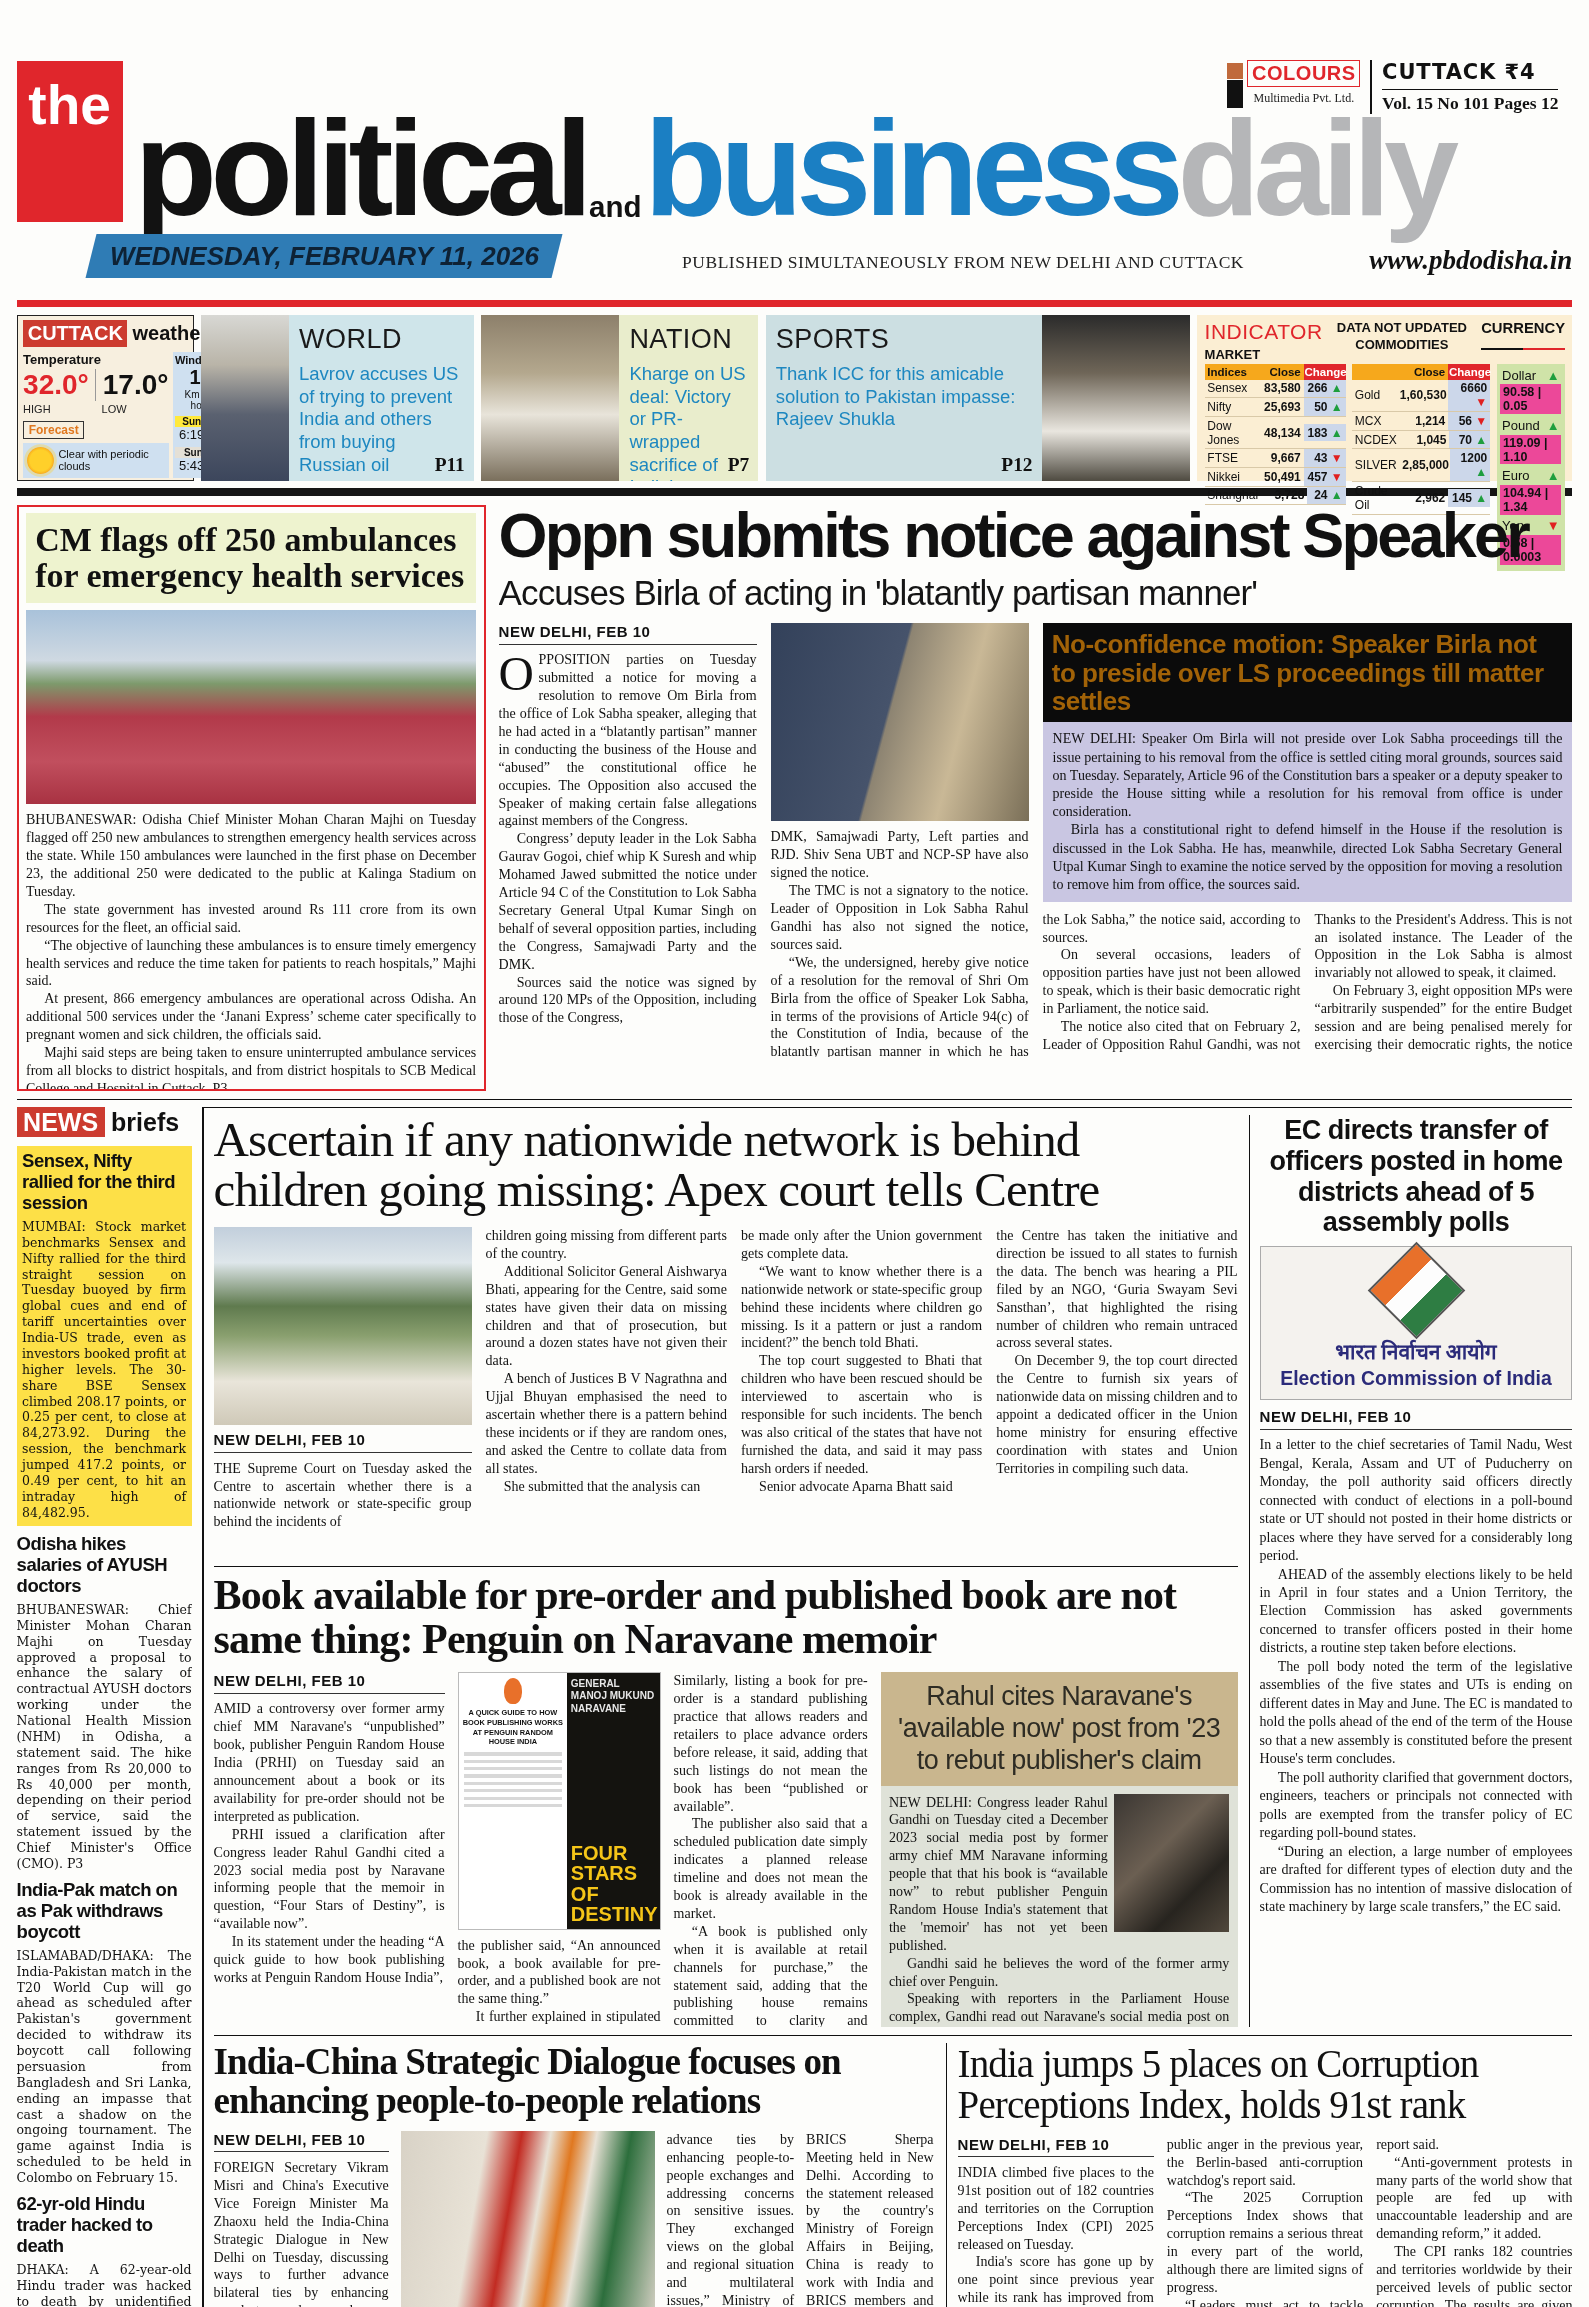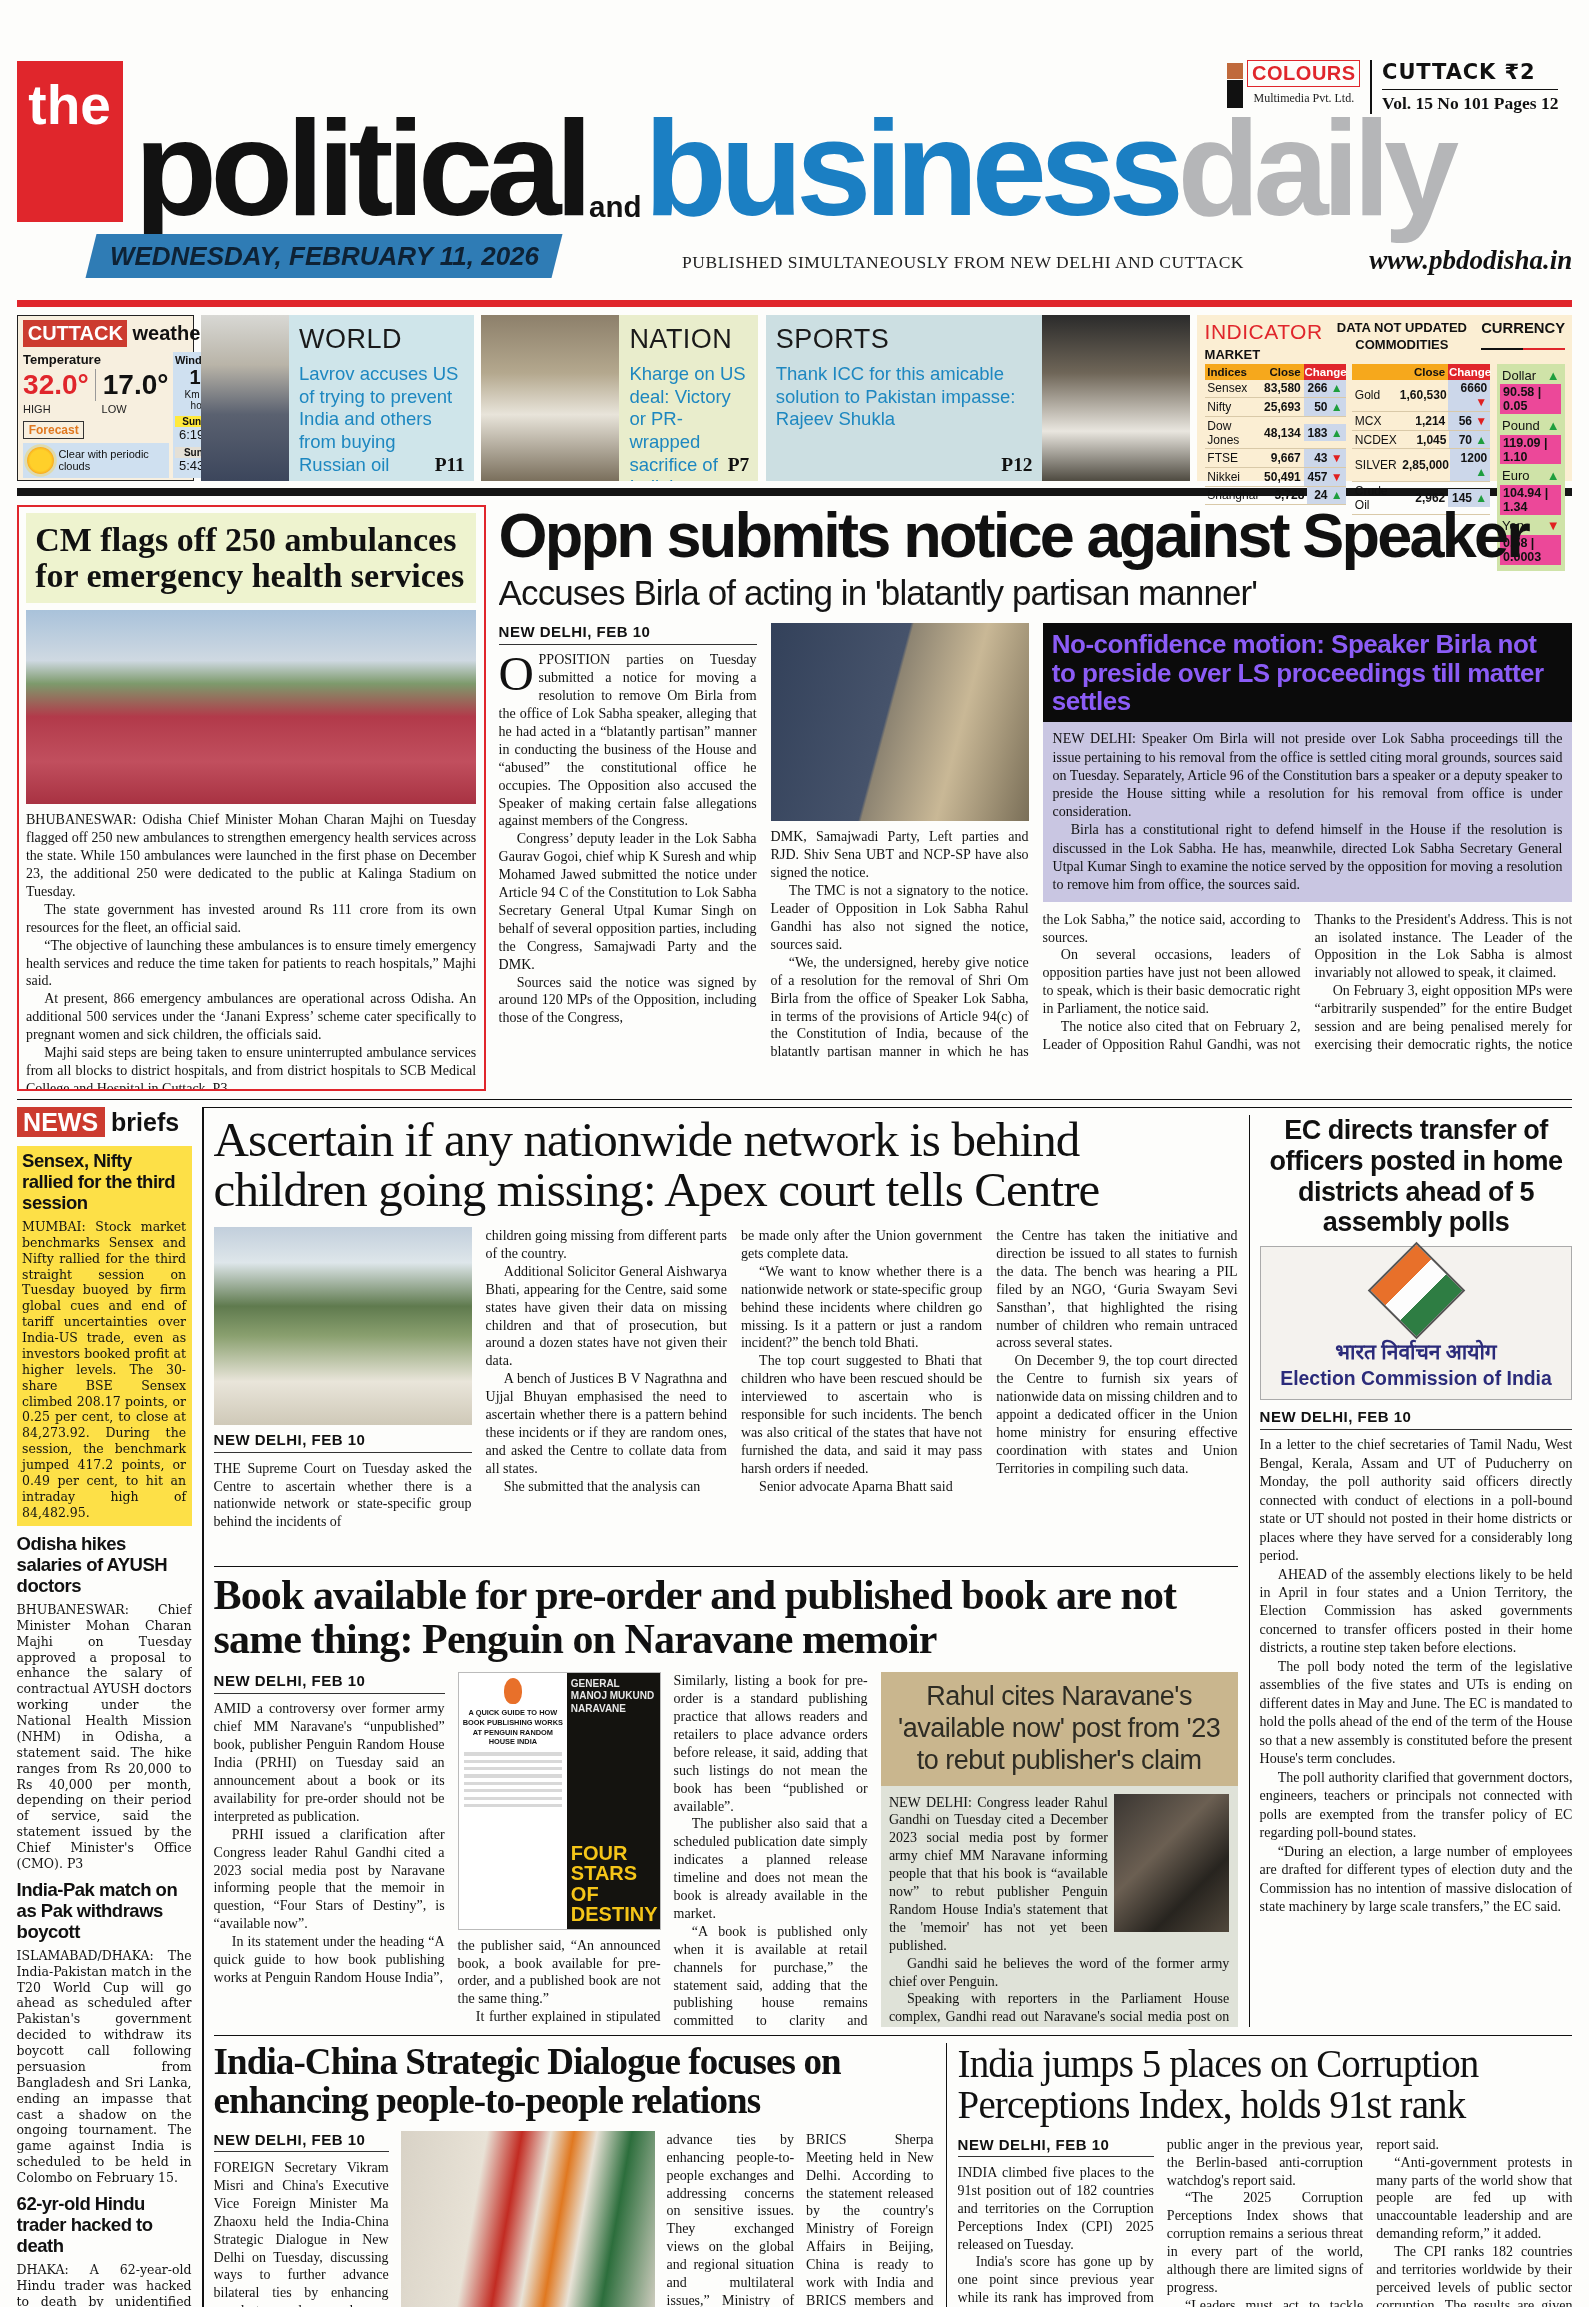--- a/index.html
+++ b/index.html
@@ -112,21 +112,21 @@
   .speaker-h1 { font-family:"Liberation Sans",sans-serif; font-weight:bold; font-size:63px; letter-spacing:-2.8px; line-height:.98; }
   .speaker-sub { font-family:"Liberation Sans",sans-serif; font-weight:500; font-size:35px; letter-spacing:-0.9px; margin-top:6.5px; color:#151515; }
   .speaker-grid { display:grid; grid-template-columns:258px 258px 1fr; gap:14px; margin-top:10px; height:434px; overflow:hidden; }
   .dateline { font-family:"Liberation Sans",sans-serif; font-weight:bold; font-size:15px; letter-spacing:0.5px; border-bottom:1.4px solid #333; padding-bottom:3.7px; margin-bottom:6.5px; }
   .newscol { font-size:14px; line-height:1.28; text-align:justify; }
   .newscol p + p { text-indent:1.3em; }
   .dropcap p:first-child::first-letter { float:left; font-size:3.5em; line-height:.8; padding:2.8px 4.6px 0 0; }
   .ph-birla { height:198px; margin-bottom:7.4px;
     background:linear-gradient(105deg,#33415a 0%,#46536b 45%,#8d8472 46%,#c9b896 70%,#7a6f58 100%); }
   .noconf-box { margin-bottom:8.3px; }
-  .noconf-head { background:#0b0b0b; color:#8b5cf6; font-family:"Liberation Sans",sans-serif; font-weight:bold; font-size:26px; line-height:1.08; padding:7.4px 9.2px; letter-spacing:-0.5px; }
+  .noconf-head { background:#0b0b0b; color:#a16207; font-family:"Liberation Sans",sans-serif; font-weight:bold; font-size:26px; line-height:1.08; padding:7.4px 9.2px; letter-spacing:-0.5px; }
   .noconf-body { background:#c9c6e2; padding:8.3px 10px; font-size:14px; line-height:1.3; text-align:justify; }
   .noconf-body p + p { text-indent:1.3em; }
   .speaker-right2 { display:flex; flex-direction:column; }
   .right2-cols { display:flex; gap:14px; flex:1; overflow:hidden; }
   .right2-cols .newscol { flex:1; }
   .thin-rule { border:none; border-top:1.8px solid #111; margin:8.3px 0 0; }
   
   .lower { display:flex; gap:10px; margin-top:6.5px; }
   .briefs { width:175px; overflow:hidden; font-family:"Liberation Sans",sans-serif; }
   .briefs-title { display:flex; align-items:center; gap:6.5px; }
@@ -197,21 +197,21 @@
             <i></i>
             <i></i>
           </div>
         <div class="colours-txt">
           <div class="colours-name">COLOURS</div>
           <div class="colours-sub">Multimedia Pvt. Ltd.</div>
         </div>
       </div>
       <div class="pub-divider"></div>
       <div class="price-block">
-        <div class="price-line rupee">CUTTACK ₹2</div>
+        <div class="price-line rupee">CUTTACK ₹4</div>
         <div class="vol-line">Vol. 15  No 101 Pages 12</div>
       </div>
     </div>
     <div class="brand-row">
       <div class="the-box">the</div>
       <div class="brand-words">
         <span class="bw bw-political">political</span>
         <span class="bw bw-and">and</span>
         <span class="bw bw-business">business</span>
         <span class="bw bw-daily">daily</span>

